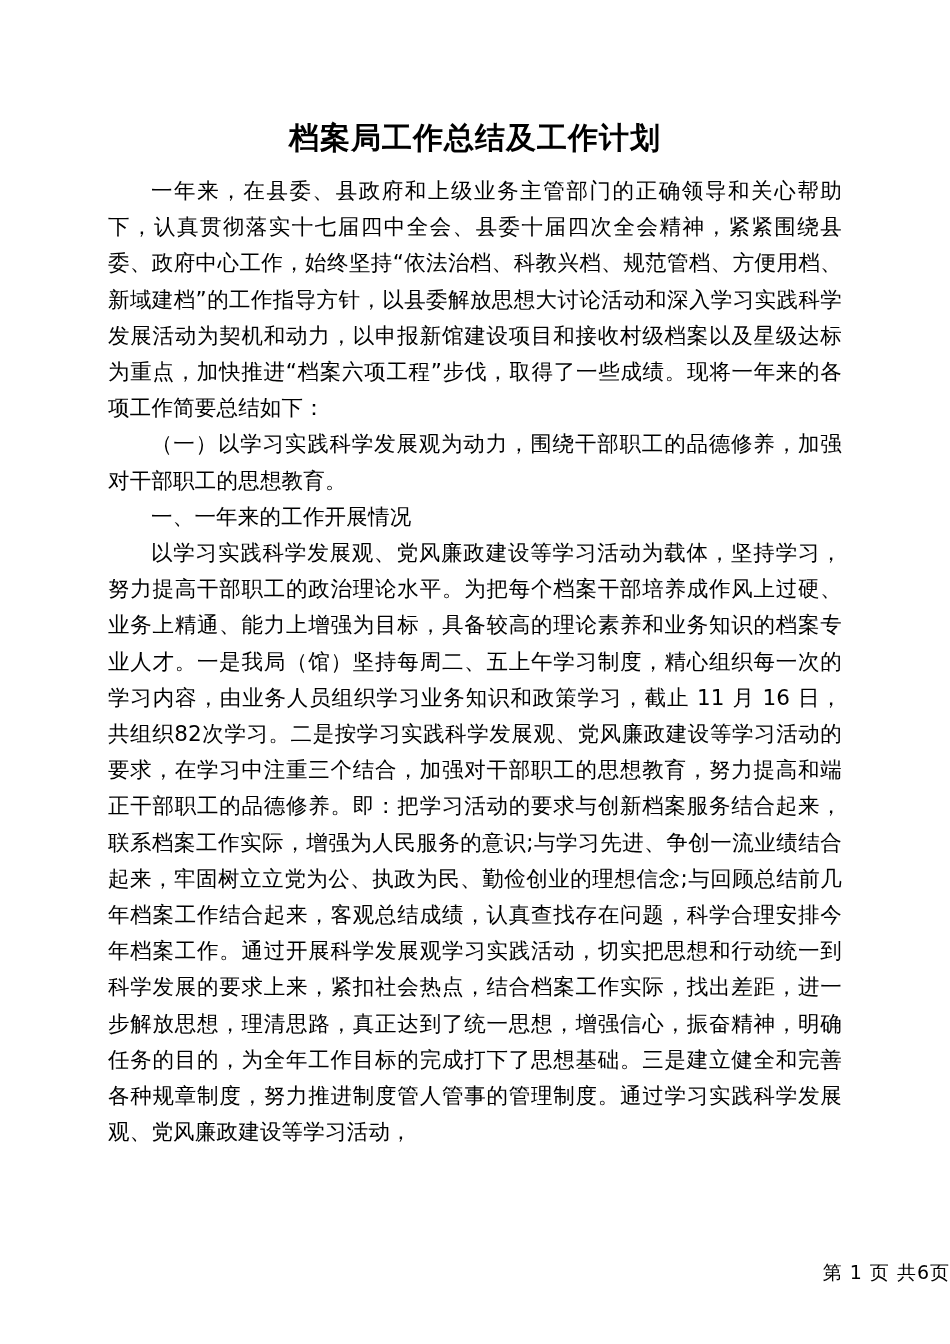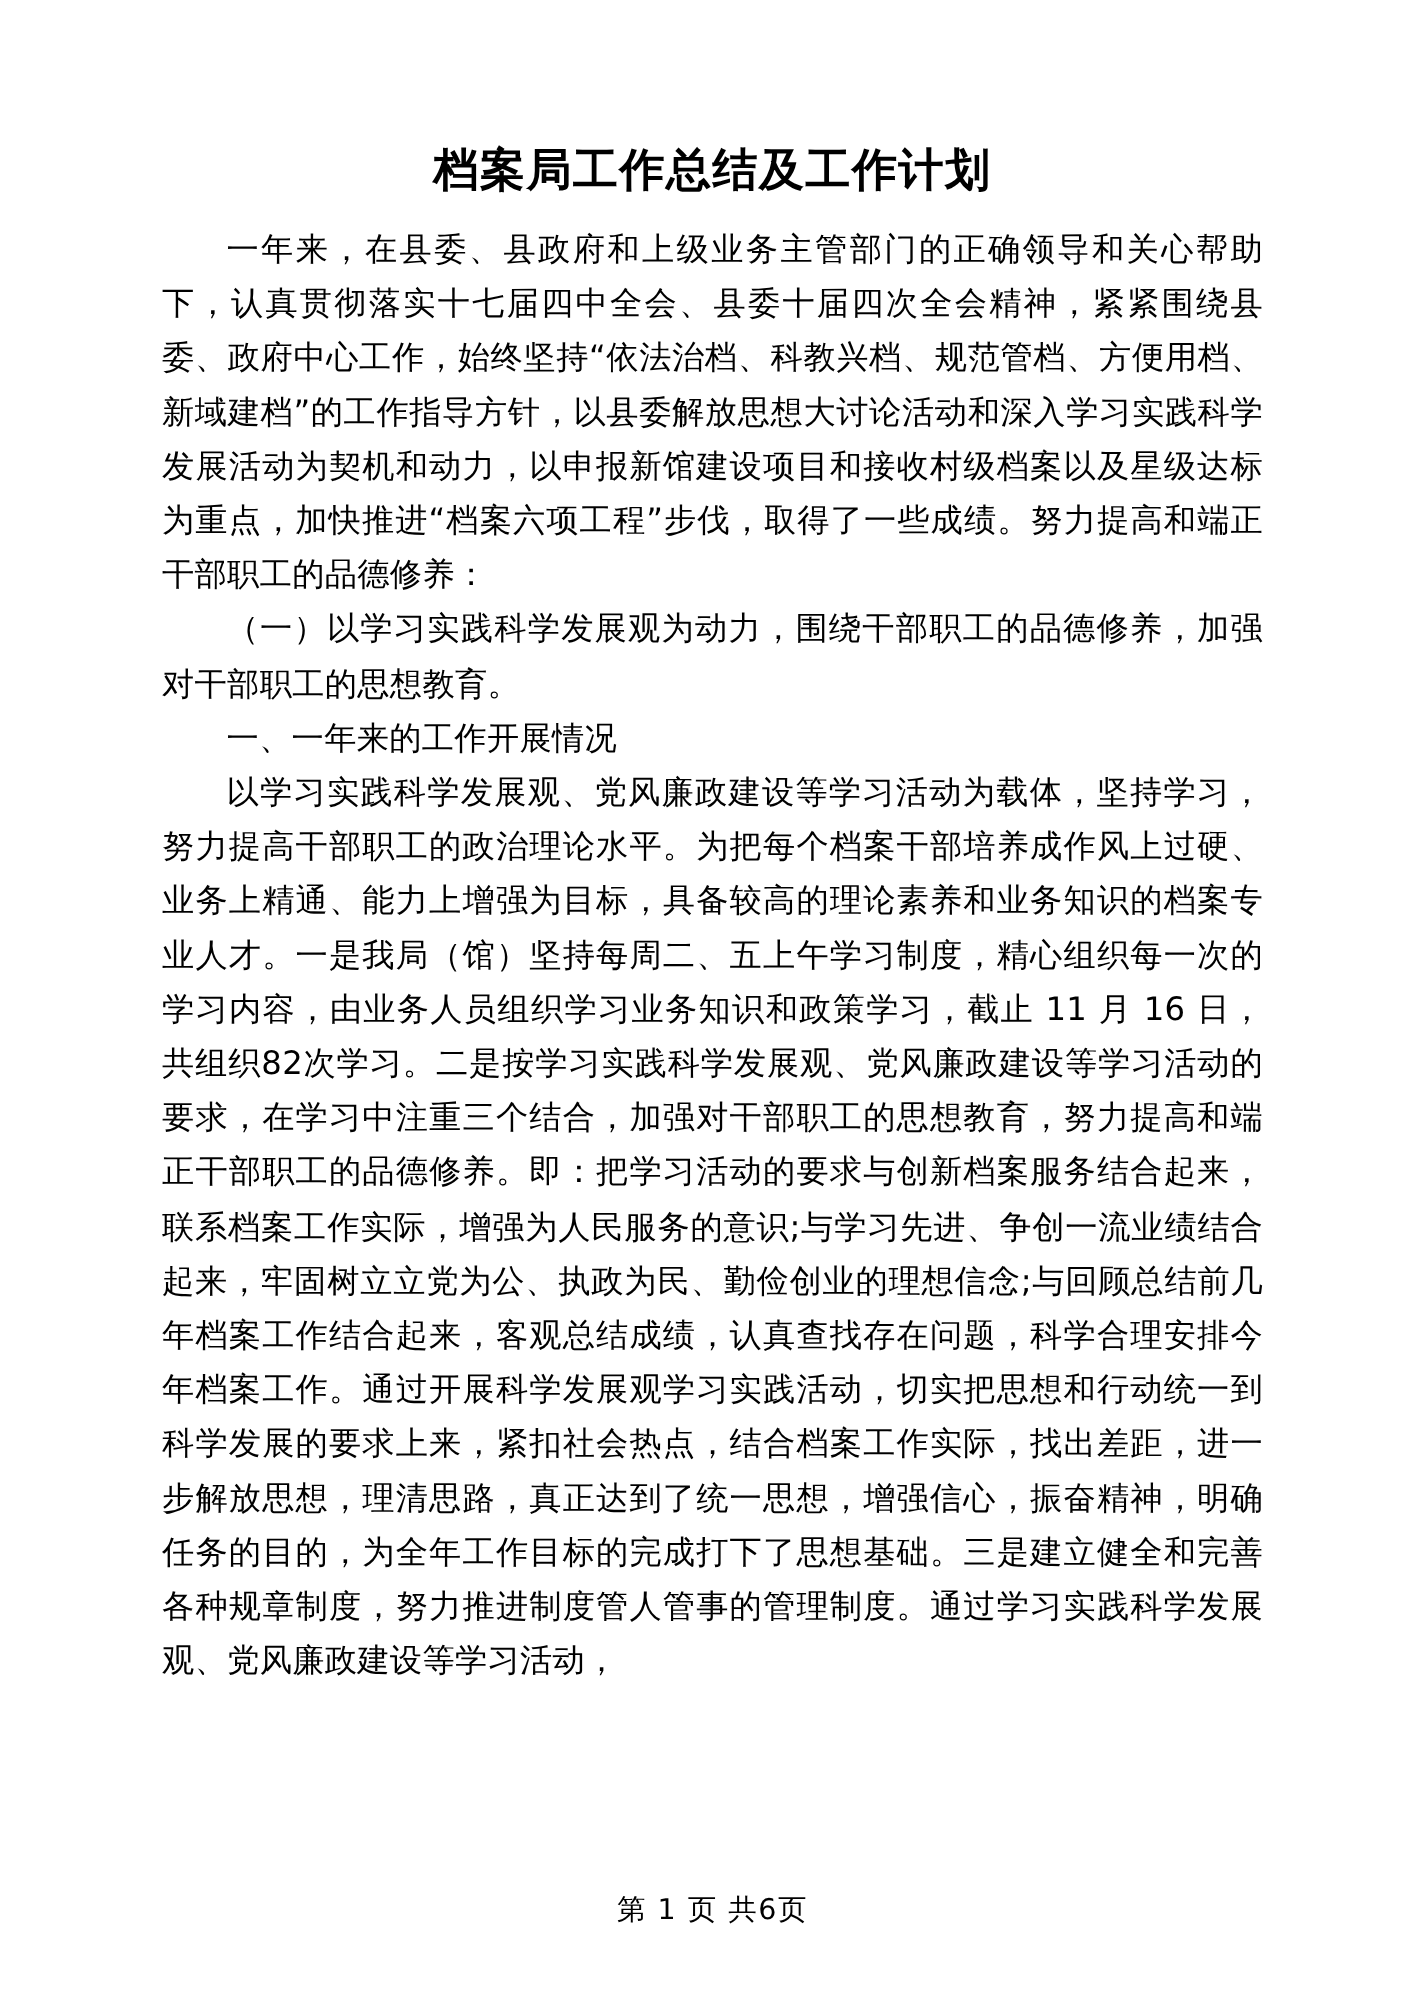--- a/index.html
+++ b/index.html
@@ -22,58 +22,58 @@
     padding: 0 108px;
     position: relative;
   }
   .doc-title {
     text-align: center;
     font-family: "DejaVu Sans", "Liberation Sans", sans-serif;
     font-size: 30px;
     font-weight: bold;
     letter-spacing: 1px;
     margin: 0;
-    padding-top: 94px;
+    padding-top: 118px;
     padding-bottom: 16px;
     line-height: 1.3;
   }
   .body-text {
     font-size: 21.5px;
     line-height: 36.2px;
     text-align: justify;
     text-justify: inter-ideograph;
     letter-spacing: 0.2px;
     font-family: "DejaVu Sans", "Liberation Sans", sans-serif;
   }
   .body-text p {
     margin: 0;
     text-indent: 2em;
   }
   .footer {
     position: absolute;
     left: 0;
     right: 0;
     bottom: 58px;
-    text-align: center;
+    text-align: right;
     font-size: 19px;
     font-family: "DejaVu Sans", "Liberation Sans", sans-serif;
     color: #000;
     letter-spacing: 1px;
     margin-top: 21px;
   }
 </style>
 </head>
 <body>
 
 <div class="page">
 
   <h1 class="doc-title">档案局工作总结及工作计划</h1>
 
   <div class="body-text">
-    <p>一年来，在县委、县政府和上级业务主管部门的正确领导和关心帮助下，认真贯彻落实十七届四中全会、县委十届四次全会精神，紧紧围绕县委、政府中心工作，始终坚持“依法治档、科教兴档、规范管档、方便用档、新域建档”的工作指导方针，以县委解放思想大讨论活动和深入学习实践科学发展活动为契机和动力，以申报新馆建设项目和接收村级档案以及星级达标为重点，加快推进“档案六项工程”步伐，取得了一些成绩。努力提高和端正干部职工的品德修养：</p>
+    <p>一年来，在县委、县政府和上级业务主管部门的正确领导和关心帮助下，认真贯彻落实十七届四中全会、县委十届四次全会精神，紧紧围绕县委、政府中心工作，始终坚持“依法治档、科教兴档、规范管档、方便用档、新域建档”的工作指导方针，以县委解放思想大讨论活动和深入学习实践科学发展活动为契机和动力，以申报新馆建设项目和接收村级档案以及星级达标为重点，加快推进“档案六项工程”步伐，取得了一些成绩。现将一年来的各项工作简要总结如下：</p>
     <p>（一）以学习实践科学发展观为动力，围绕干部职工的品德修养，加强对干部职工的思想教育。</p>
     <p>一、一年来的工作开展情况</p>
     <p>以学习实践科学发展观、党风廉政建设等学习活动为载体，坚持学习，努力提高干部职工的政治理论水平。为把每个档案干部培养成作风上过硬、业务上精通、能力上增强为目标，具备较高的理论素养和业务知识的档案专业人才。一是我局（馆）坚持每周二、五上午学习制度，精心组织每一次的学习内容，由业务人员组织学习业务知识和政策学习，截止 11 月 16 日，共组织82次学习。二是按学习实践科学发展观、党风廉政建设等学习活动的要求，在学习中注重三个结合，加强对干部职工的思想教育，努力提高和端正干部职工的品德修养。即：把学习活动的要求与创新档案服务结合起来，联系档案工作实际，增强为人民服务的意识;与学习先进、争创一流业绩结合起来，牢固树立立党为公、执政为民、勤俭创业的理想信念;与回顾总结前几年档案工作结合起来，客观总结成绩，认真查找存在问题，科学合理安排今年档案工作。通过开展科学发展观学习实践活动，切实把思想和行动统一到科学发展的要求上来，紧扣社会热点，结合档案工作实际，找出差距，进一步解放思想，理清思路，真正达到了统一思想，增强信心，振奋精神，明确任务的目的，为全年工作目标的完成打下了思想基础。三是建立健全和完善各种规章制度，努力推进制度管人管事的管理制度。通过学习实践科学发展观、党风廉政建设等学习活动，</p>
   </div>
 
   <div class="footer">第 1 页  共6页</div>
 
 </div>
 
 </body></html>

